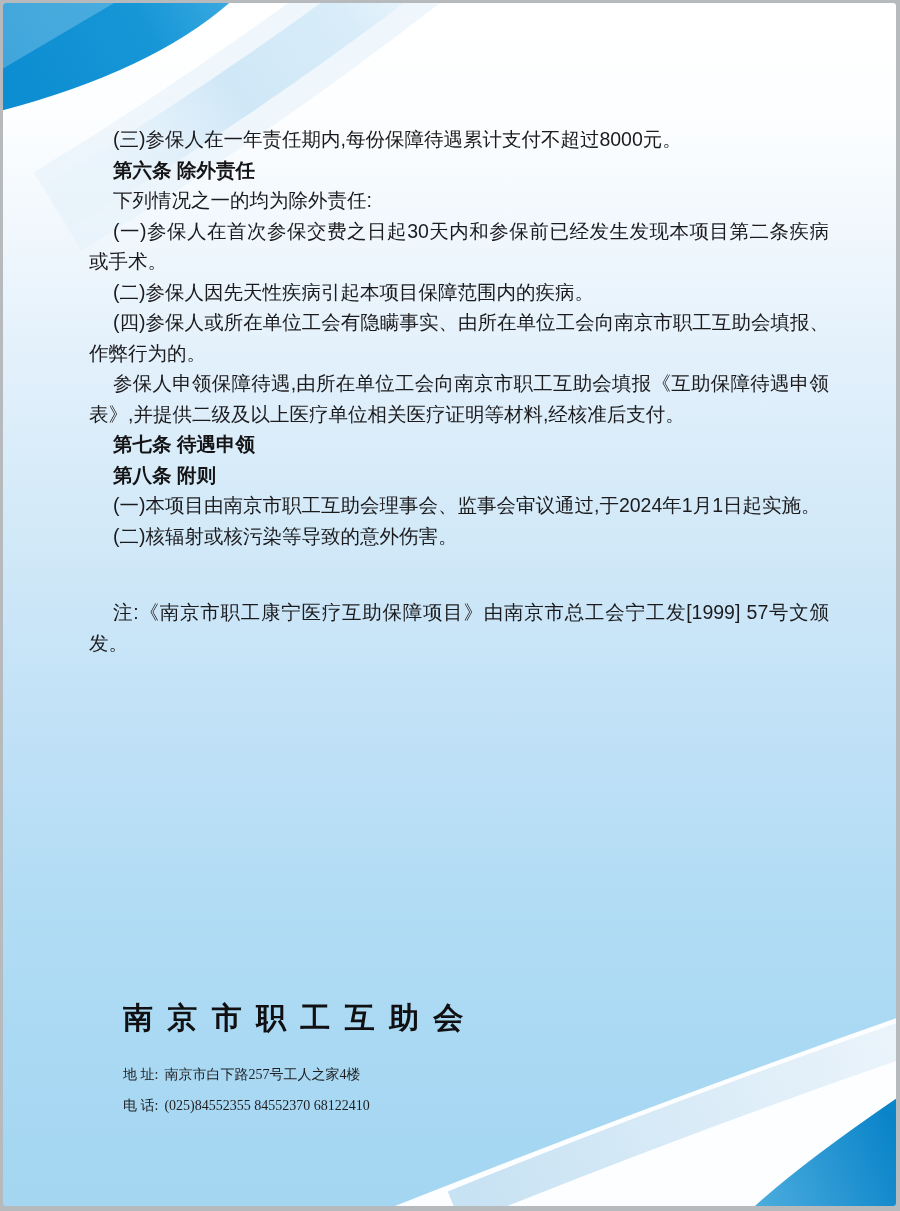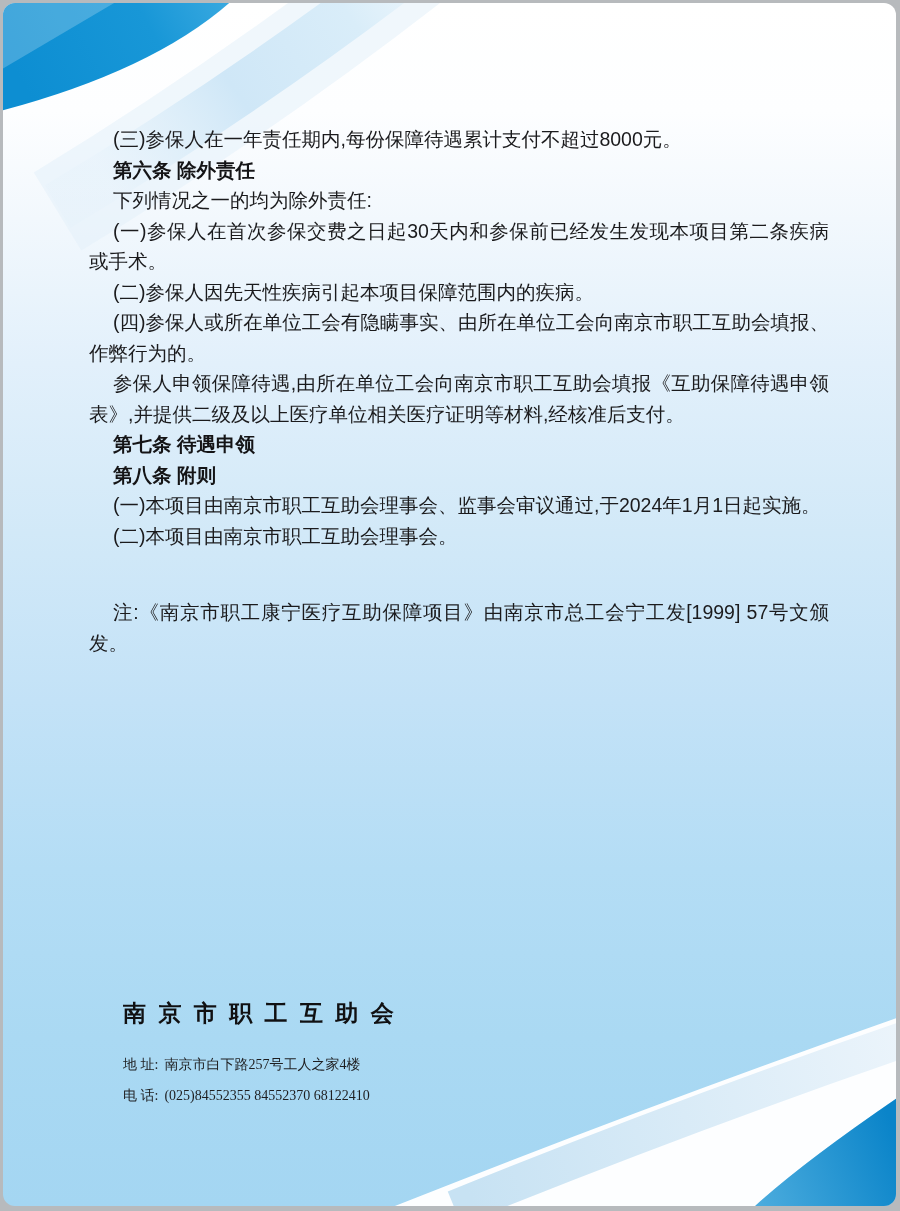--- a/index.html
+++ b/index.html
@@ -3,37 +3,37 @@
 <meta charset="utf-8">
 <style>
   html,body{margin:0;padding:0;}
   body{
     width:900px;height:1211px;position:relative;
     background:#b7babd;
     font-family:"Liberation Sans","DejaVu Sans",sans-serif;
   }
   .page{
     position:absolute;left:3px;top:3px;right:4px;bottom:5px;
-    border-radius:12px;overflow:hidden;
+    border-radius:3px;overflow:hidden;
     background:linear-gradient(180deg,
       #ffffff 0%,#fdfeff 9%,#f2f8fd 18%,#e2f0fb 30%,
       #d2e9f8 44%,#c3e2f7 58%,#b4ddf5 72%,#aad9f3 86%,#a4d6f2 100%);
   }
   .deco{position:absolute;left:0;top:0;width:100%;height:100%;pointer-events:none;}
   .content{
     position:absolute;left:86px;top:121px;width:740px;
     color:#1b1b1d;font-size:19.5px;line-height:30.5px;
     text-align:justify;
   }
   .para{text-indent:24px;}
   .para.heading{font-weight:bold;color:#141416;}
   .note{margin-top:46px;text-indent:24px;}
   .footer{position:absolute;left:120px;top:995px;color:#1a1a1a;}
   .org-title{
-    font-size:23px;font-weight:bold;letter-spacing:3px;color:#101012;
+    font-size:30px;font-weight:bold;letter-spacing:3px;color:#101012;
     margin-bottom:20px;white-space:nowrap;
   }
   .contact-line{
     font-family:"Liberation Serif","DejaVu Serif",serif;
     font-size:14px;line-height:31px;color:#1e1e20;white-space:nowrap;
   }
   .contact-label{margin-right:6px;}
 </style>
 </head>
 <body>
@@ -82,21 +82,21 @@
     <div class="para">(三)参保人在一年责任期内,每份保障待遇累计支付不超过8000元。</div>
     <div class="para heading">第六条 除外责任</div>
     <div class="para">下列情况之一的均为除外责任:</div>
     <div class="para">(一)参保人在首次参保交费之日起30天内和参保前已经发生发现本项目第二条疾病或手术。</div>
     <div class="para">(二)参保人因先天性疾病引起本项目保障范围内的疾病。</div>
     <div class="para">(四)参保人或所在单位工会有隐瞒事实、由所在单位工会向南京市职工互助会填报、作弊行为的。</div>
     <div class="para">参保人申领保障待遇,由所在单位工会向南京市职工互助会填报《互助保障待遇申领表》,并提供二级及以上医疗单位相关医疗证明等材料,经核准后支付。</div>
     <div class="para heading">第七条 待遇申领</div>
     <div class="para heading">第八条 附则</div>
     <div class="para">(一)本项目由南京市职工互助会理事会、监事会审议通过,于2024年1月1日起实施。</div>
-    <div class="para">(二)本项目由南京市职工互助会理事会。</div>
+    <div class="para">(二)核辐射或核污染等导致的意外伤害。</div>
     <div class="note">注:《南京市职工康宁医疗互助保障项目》由南京市总工会宁工发[1999] 57号文颁发。</div>
   </div>
 
   <div class="footer">
     <div class="org-title">南 京 市 职 工 互 助 会</div>
     <div class="contact-line">
       <span class="contact-label">地 址:</span><span>南京市白下路257号工人之家4楼</span>
     </div>
     <div class="contact-line">
       <span class="contact-label">电 话:</span><span>(025)84552355  84552370  68122410</span>

